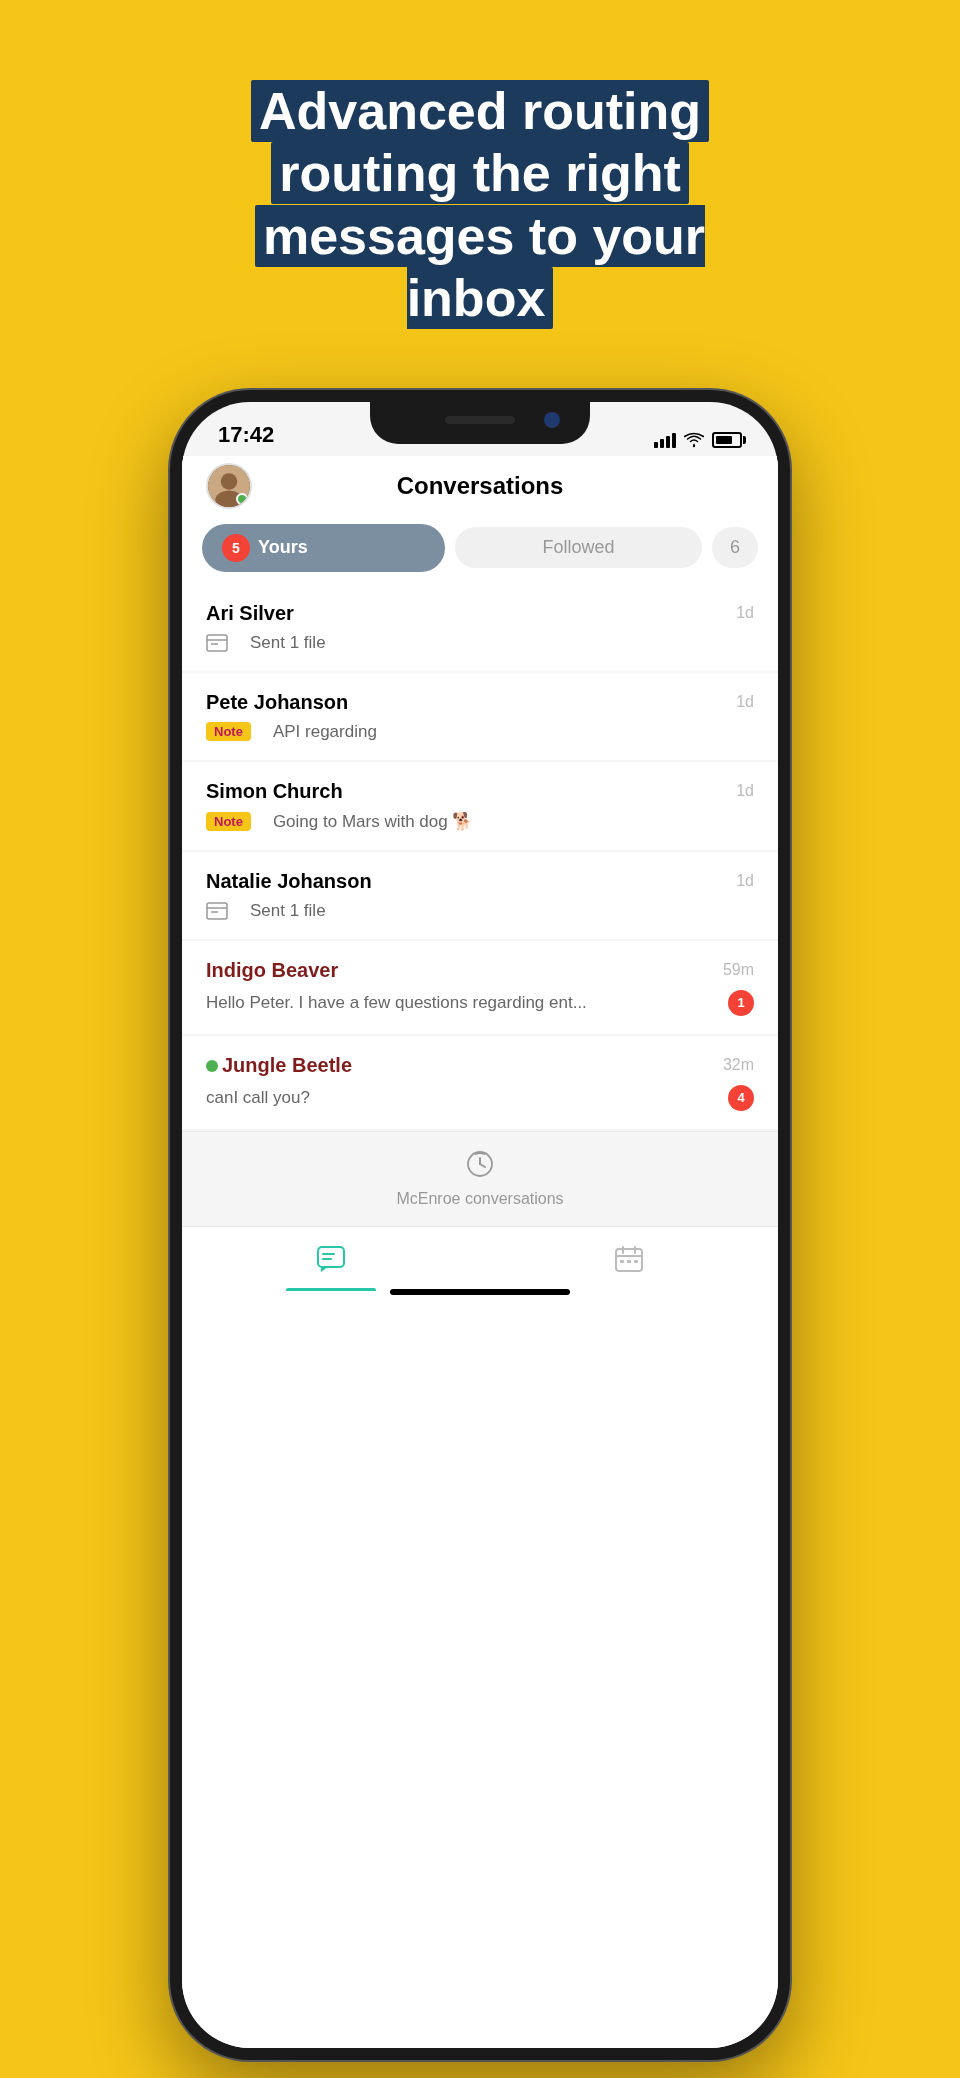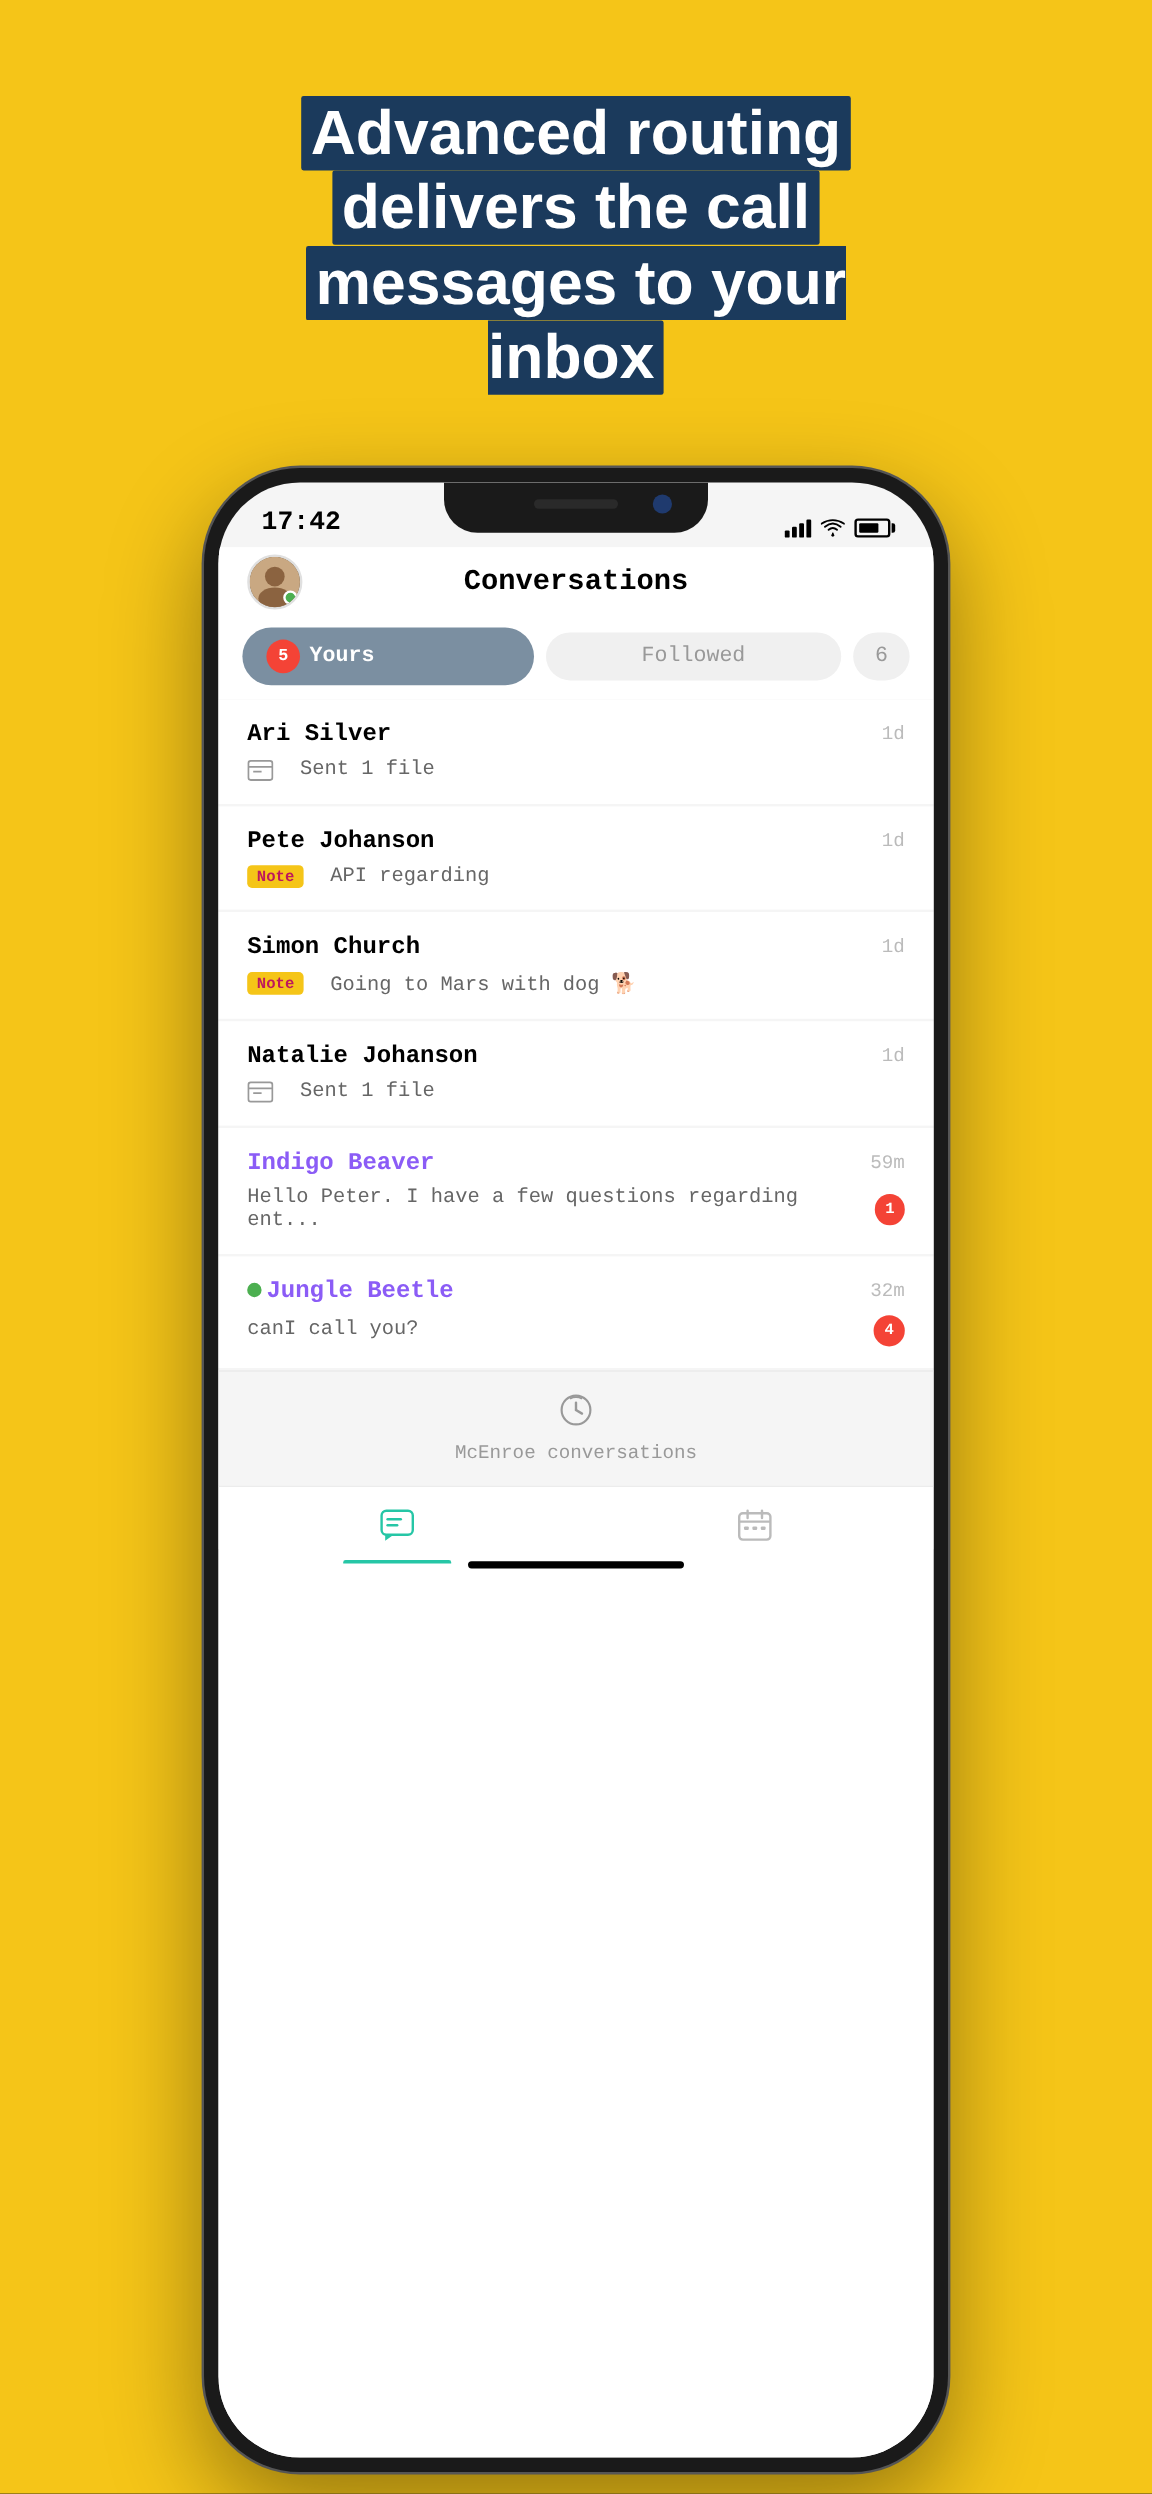--- a/index.html
+++ b/index.html
@@ -76,21 +76,20 @@
     
     .phone-screen {
       position: absolute;
       top: 12px;
       left: 12px;
       right: 12px;
       bottom: 12px;
       background: #f5f5f5;
       border-radius: 68px;
       overflow: hidden;
-      font-family: Liberation Mono, monospace;
     }
 
     
     .notch {
       position: absolute;
       top: 0;
       left: 50%;
       transform: translateX(-50%);
       width: 220px;
       height: 42px;
@@ -345,21 +344,21 @@
       margin-bottom: 8px;
     }
 
     .conv-name {
       font-size: 20px;
       font-weight: 700;
       color: #000;
     }
 
     .conv-name.unread {
-      color: #8b5cf6;
+      color: #7f1d1d;
     }
 
     .conv-time {
       font-size: 16px;
       color: #bbb;
     }
 
     .conv-preview {
       display: flex;
       align-items: center;
@@ -461,21 +460,21 @@
       width: 20px;
       height: 16px;
     }
   </style>
 </head>
 <body>
 
 <div class="headline-wrapper">
   <div class="headline-text">
     <span class="highlight">Advanced routing</span><br>
-    <span class="highlight">delivers the call</span><br>
+    <span class="highlight">routing the right</span><br>
     <span class="highlight">messages to your inbox</span>
   </div>
 </div>
 
 <div class="phone-frame">
   <div class="phone-screen">
 
     <div class="notch">
       <div class="notch-speaker"></div>
       <div class="notch-camera"></div>

